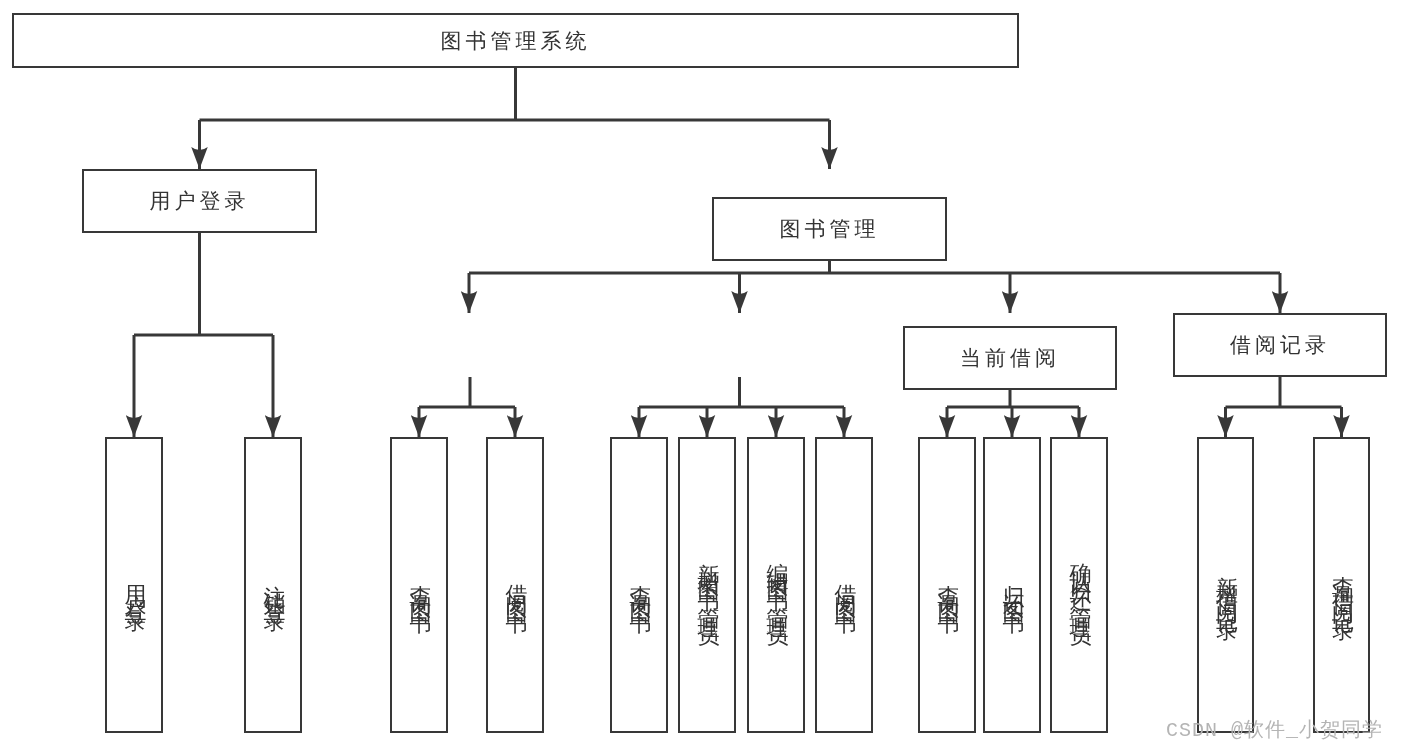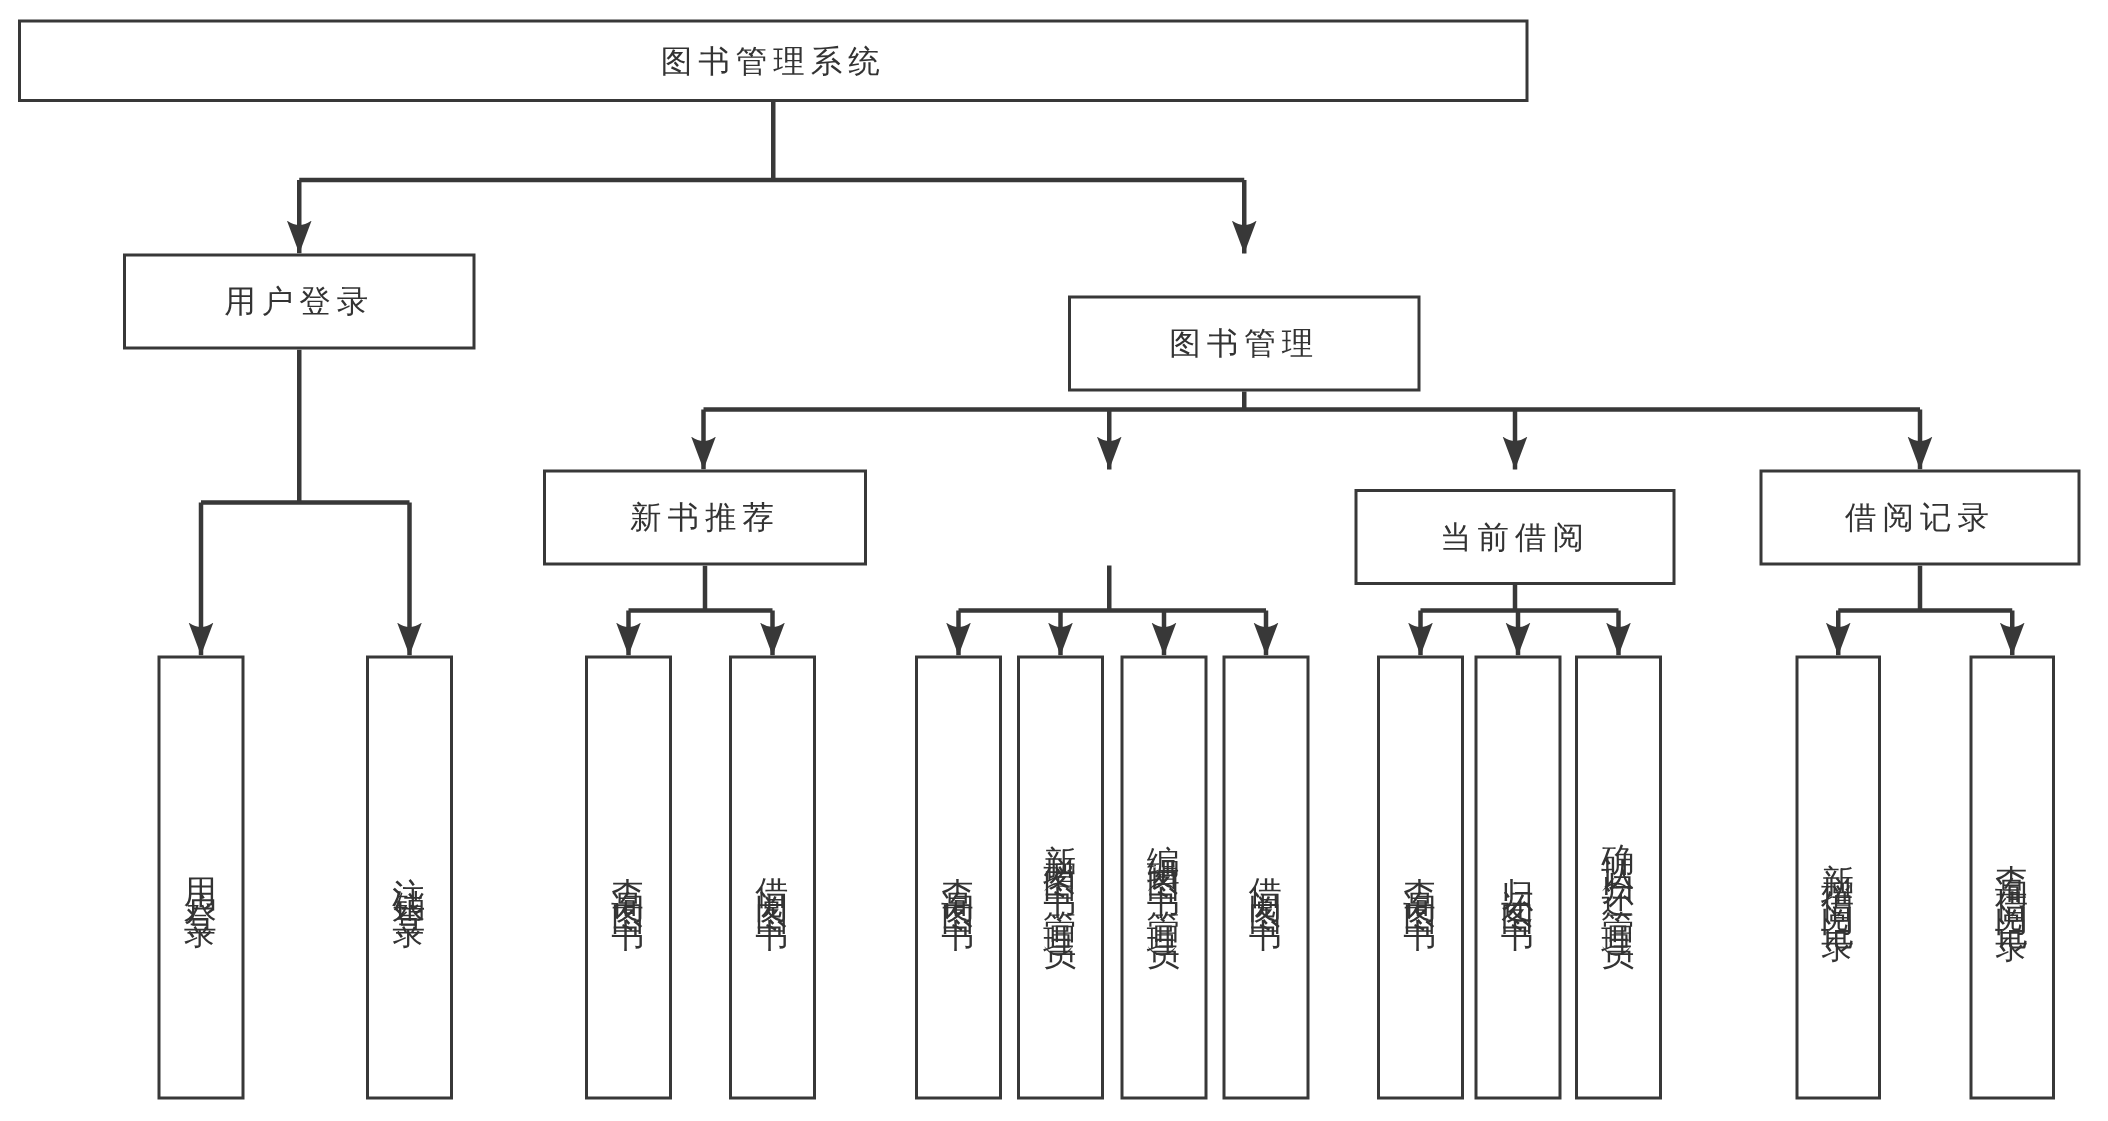--- a/index.html
+++ b/index.html
@@ -2,21 +2,21 @@
 <html><head>
 <meta charset="utf-8">
 <style>
   html,body{margin:0;padding:0;background:#ffffff;}
   .canvas{
     position:relative;
     width:1390px;
     height:747px;
     background:#ffffff;
     overflow:hidden;
-    font-family:Liberation Sans, sans-serif;
+    font-family:Liberation Mono, monospace;
     color:#333333;
   }
   .wires{position:absolute;left:0;top:0;}
   .node{
     position:absolute;
     box-sizing:border-box;
     background:#ffffff;
     border:2.5px solid #383838;
     display:flex;
     align-items:center;
@@ -102,21 +102,20 @@
 
     <line x1="1225.5" y1="407" x2="1225.5" y2="437" stroke="#383838" stroke-width="3" marker-end="url(#arr)"></line>
     <line x1="1341.5" y1="407" x2="1341.5" y2="437" stroke="#383838" stroke-width="3" marker-end="url(#arr)"></line>
   </svg>
 
   <div class="node" style="left:12px;top:13px;width:1007px;height:55px;">图书管理系统</div>
 
   <div class="node" style="left:82px;top:169px;width:235px;height:64px;">用户登录</div>
   <div class="node" style="left:712px;top:169px;width:235px;height:64px;margin-top:28px;">图书管理</div>
 
-  <div class="node" style="left:362px;top:313px;width:216px;height:64px;">新书推荐</div>
   <div class="node" style="left:903px;top:326px;width:214px;height:64px;">当前借阅</div>
   <div class="node" style="left:1173px;top:313px;width:214px;height:64px;">借阅记录</div>
 
   <div class="vnode" style="left:105px;width:58px;">
     <span>用户登录</span>
   </div>
   <div class="vnode" style="left:244px;width:58px;">
     <span>注销登录</span>
   </div>
 
@@ -150,14 +149,15 @@
     <span>确认归还（管理员）</span>
   </div>
 
   <div class="vnode" style="left:1197px;width:57px;">
     <span>新增借阅记录</span>
   </div>
   <div class="vnode" style="left:1313px;width:57px;">
     <span>查询借阅记录</span>
   </div>
 
+  <div class="watermark">CSDN @软件_小贺同学</div>
 
 </div>
 
 </body></html>

